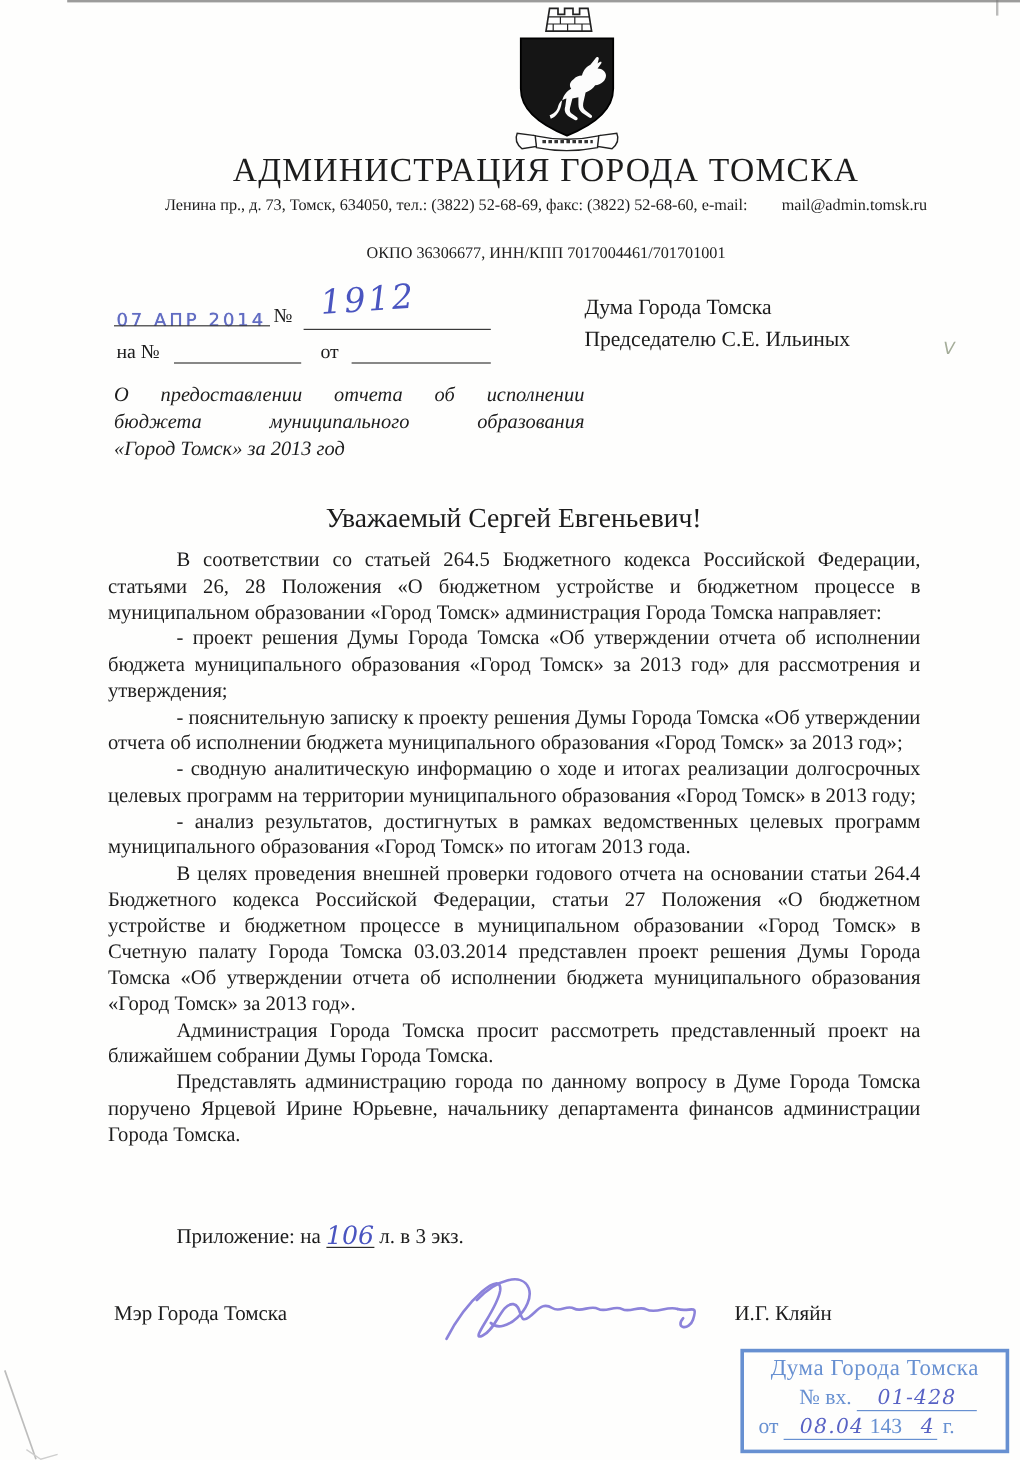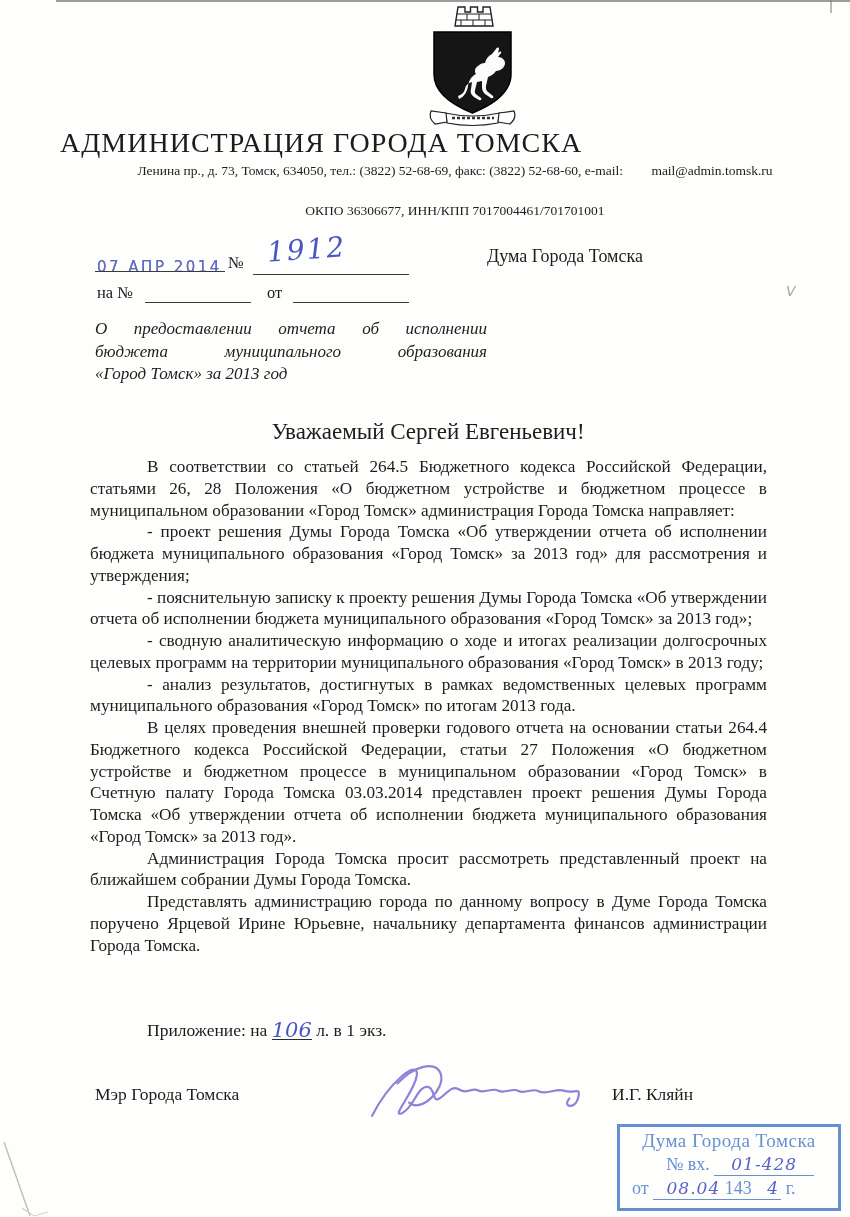--- a/index.html
+++ b/index.html
@@ -4,21 +4,21 @@
 <style>
   html,body{margin:0;padding:0;background:#ffffff;}
   .page{
     position:relative;width:850px;height:1217px;background:#fefefd;
     font-family:"Liberation Serif", serif;color:#1c1c1c;overflow:hidden;
   }
   
   .scan-top-line{position:absolute;left:56px;top:0;width:794px;height:2px;background:#4a4a4a;opacity:.55;}
   .scan-right-tick{position:absolute;left:830px;top:0;width:2px;height:13px;background:#777;opacity:.5;}
   
-  .org-name{position:absolute;left:60px;top:127px;width:790px;
+  .org-name{position:absolute;left:60px;top:127px;width:790px;text-align:center;
     font-size:28px;letter-spacing:1px;white-space:nowrap;}
   .address-line{position:absolute;left:60px;top:163px;width:790px;text-align:center;
     font-size:13.5px;white-space:nowrap;}
   .address-line .email{margin-left:25px;}
   .codes-line{position:absolute;left:60px;top:203px;width:790px;text-align:center;font-size:13.5px;}
   
   .ref{position:absolute;left:95px;top:241px;width:320px;height:72px;font-size:16.5px;}
   .ref .date-stamp{position:absolute;left:2px;top:2px;
     font-family:"DejaVu Sans", sans-serif;font-weight:normal;font-size:15px;letter-spacing:2.5px;
     color:var(--ink-blue);opacity:.85;text-shadow:0 0 .6px var(--ink-blue);white-space:nowrap;margin-top:15px;}
@@ -102,20 +102,21 @@
     <span class="u-line" style="left:158px;top:32px;width:156px;"></span>
     <span class="hand-number">1912</span>
     <span class="row2-on">на №</span>
     <span class="u-line" style="left:50px;top:60px;width:106px;"></span>
     <span class="row2-from">от</span>
     <span class="u-line" style="left:198px;top:60px;width:116px;"></span>
   </div>
 
   <div class="recipient">
     <div>Дума Города Томска</div>
+    <div>Председателю С.Е. Ильиных</div>
   </div>
   <div class="check-mark">V</div>
 
   <div class="subject">
     <div class="just">О предоставлении отчета об исполнении</div>
     <div class="just">бюджета муниципального образования</div>
     <div>«Город Томск» за 2013 год</div>
   </div>
 
   <div class="salutation">Уважаемый Сергей Евгеньевич!</div>
@@ -125,21 +126,21 @@
     <p>- проект решения Думы Города Томска «Об утверждении отчета об исполнении бюджета муниципального образования «Город Томск» за 2013 год» для рассмотрения и утверждения;</p>
     <p>- пояснительную записку к проекту решения Думы Города Томска «Об утверждении отчета об исполнении бюджета муниципального образования «Город Томск» за 2013 год»;</p>
     <p>- сводную аналитическую информацию о ходе и итогах реализации долгосрочных целевых программ на территории муниципального образования «Город Томск» в 2013 году;</p>
     <p>- анализ результатов, достигнутых в рамках ведомственных целевых программ муниципального образования «Город Томск» по итогам 2013 года.</p>
     <p>В целях проведения внешней проверки годового отчета на основании статьи 264.4 Бюджетного кодекса Российской Федерации, статьи 27 Положения «О бюджетном устройстве и бюджетном процессе в муниципальном образовании «Город Томск» в Счетную палату Города Томска 03.03.2014 представлен проект решения Думы Города Томска «Об утверждении отчета об исполнении бюджета муниципального образования «Город Томск» за 2013 год».</p>
     <p>Администрация Города Томска просит рассмотреть представленный проект на ближайшем собрании Думы Города Томска.</p>
     <p>Представлять администрацию города по данному вопросу в Думе Города Томска поручено Ярцевой Ирине Юрьевне, начальнику департамента финансов администрации Города Томска.</p>
   </div>
 
   <div class="attachment">
-    <span>Приложение: на </span><span class="hand-sheets">106</span><span> л. в 1 экз.</span>
+    <span>Приложение: на </span><span class="hand-sheets">106</span><span> л. в 3 экз.</span>
   </div>
 
   <div class="sig-position">Мэр Города Томска</div>
   <svg class="signature-svg" width="250" height="82" viewBox="0 0 250 82">
     <g fill="none" stroke="var(--sign-purple)" stroke-width="2.2" stroke-linecap="round" stroke-linejoin="round">
       <path d="M12,60 C32,28 64,6 60,24 C56,40 30,64 42,60 C54,56 60,34 70,36 C78,38 72,54 82,48 C90,43 94,36 102,42 C108,47 114,40 120,44 C126,48 134,42 140,46 C146,50 154,44 160,48 C166,52 174,46 180,50 C188,55 198,48 206,52"></path>
       <path d="M40,30 C58,14 80,10 84,24 C88,40 60,62 50,50"></path>
       <path d="M206,52 C216,56 224,48 218,62 C214,71 202,68 210,60"></path>
     </g>
   </svg>

